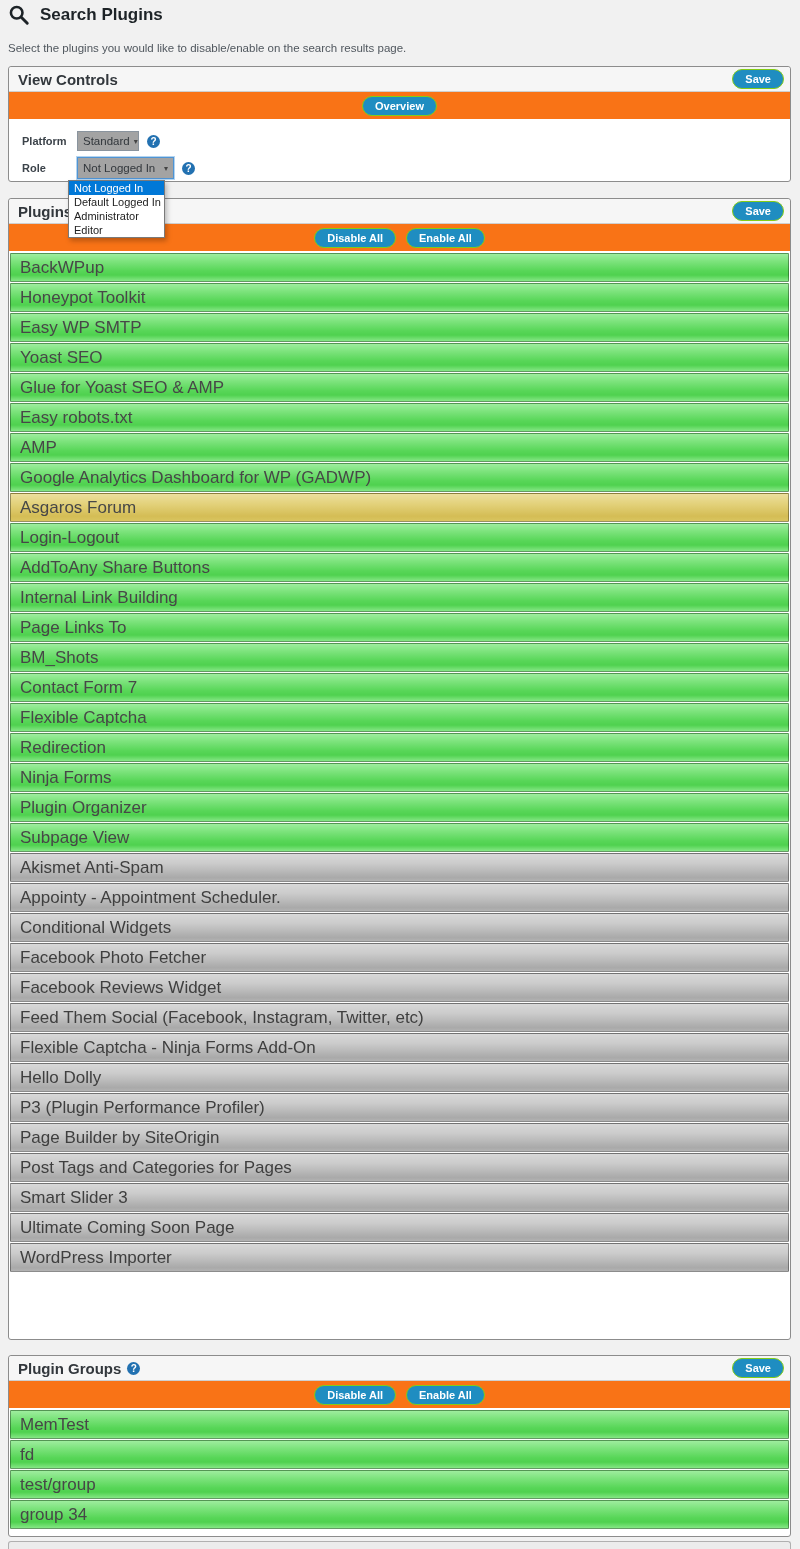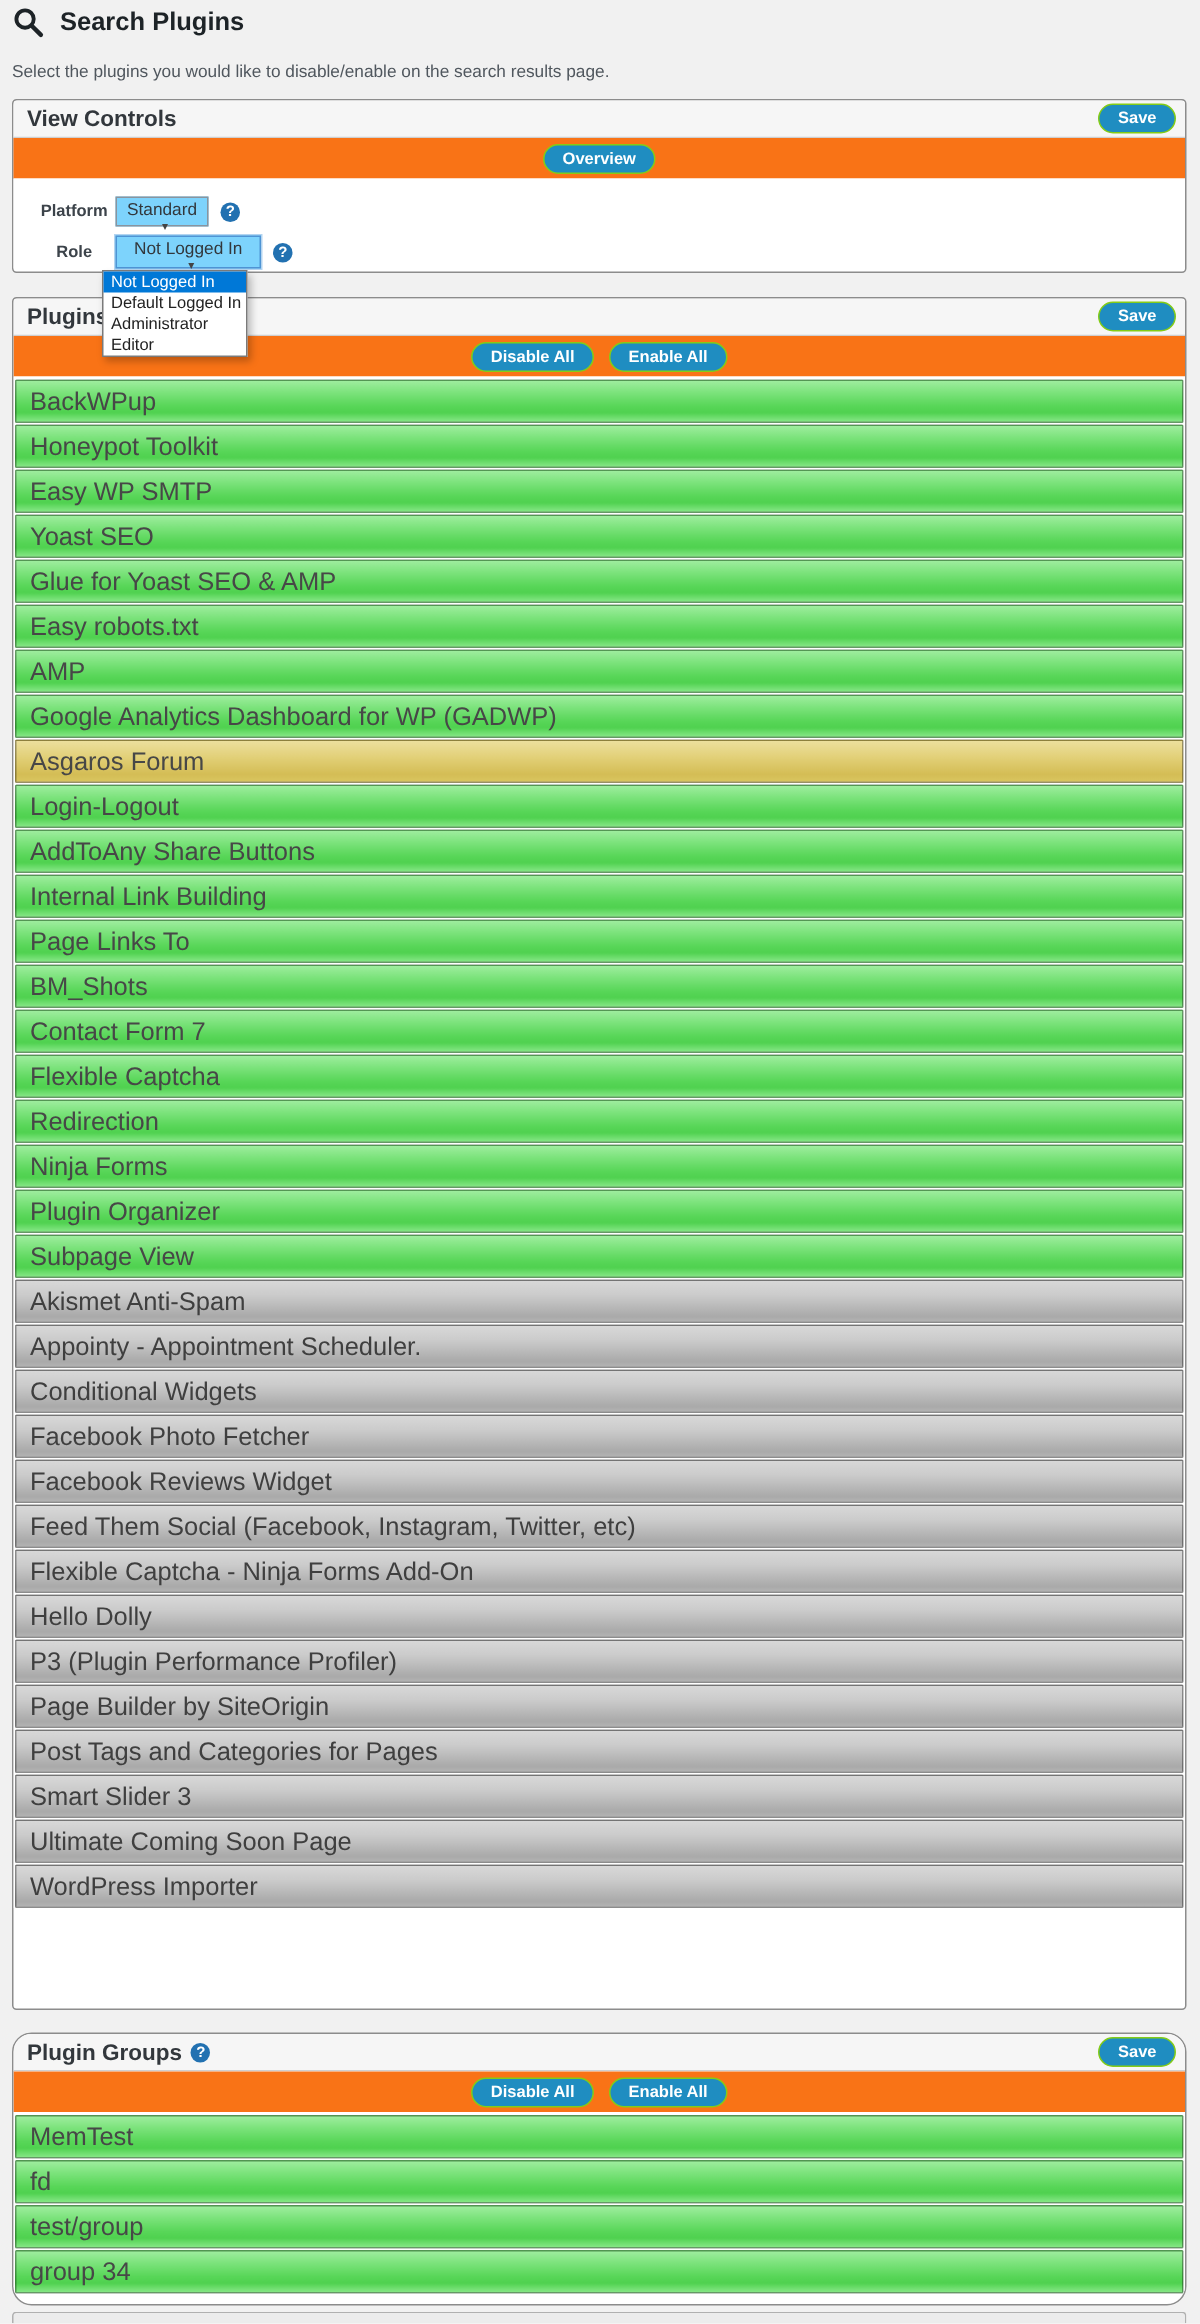--- a/index.html
+++ b/index.html
@@ -9,39 +9,39 @@
 
   
   .page-header { position: absolute; top: 4px; left: 8px; display: flex; align-items: center; gap: 10px; }
   .page-header h1 { font-size: 17px; font-weight: bold; color: #1d2327; }
   .subtitle { position: absolute; top: 42px; left: 8px; font-size: 11.5px; color: #50575e; }
 
   
   .panel { position: absolute; left: 8px; width: 783px; background: #fff; border: 1px solid #8c8c8c; border-radius: 3px; overflow: hidden; }
   .panel-vc { top: 66px; height: 116px; overflow: visible; }
   .panel-plugins { top: 198px; height: 1142px; }
-  .panel-groups { top: 1355px; height: 182px; border-radius: 13px; }
+  .panel-groups { top: 1355px; height: 182px; }
 
   .panel-header { height: 25px; display: flex; align-items: center; justify-content: space-between;
                   padding: 0 6px 0 9px; background: #f6f6f6; border-bottom: 1px solid #cfcfcf; border-radius: 3px 3px 0 0; }
   .panel-title { font-size: 15px; font-weight: bold; color: #32373c; display: flex; align-items: center; gap: 6px; }
 
   .dark-bar { height: 27px; background: #f97316; display: flex; align-items: center; justify-content: center; gap: 10px; }
 
   .btn { background: #1f8dc1; color: #fff; border: 1px solid #84cc16; border-radius: 11px;
          font-family: inherit; font-size: 11px; font-weight: bold; padding: 2px 12px; line-height: 14px; cursor: pointer; }
 
   
   .panel-body { padding: 8px 0 0 13px; background: #fff; }
   .field-row { display: flex; align-items: center; }
   .row-platform { margin-top: 4px; }
   .row-role { margin-top: 6px; }
-  .field-label { width: 55px; font-size: 11px; font-weight: bold; color: #3c434a; text-align: center; }
+  .field-label { width: 55px; font-size: 11px; font-weight: bold; color: #3c434a; }
   .select { display: inline-flex; align-items: center; justify-content: space-between;
-            background: #7dd3fc; border: 1px solid #8a949e; font-size: 11.5px; color: #32373c; padding: 2px 5px; height: 20px; flex-direction: column; }
+            background: #a3a3a3; border: 1px solid #8a949e; font-size: 11.5px; color: #32373c; padding: 2px 5px; height: 20px; }
   .select-sm { width: 62px; }
   .select-md { width: 97px; height: 22px; border-color: #4f94d4; box-shadow: 0 0 0 1px #b3d4f0; }
   .arrow { font-size: 8px; color: #444; margin-left: 4px; }
   .help { width: 13px; height: 13px; border-radius: 50%; background: #2271b1; color: #fff; font-size: 10px;
           font-weight: bold; display: inline-flex; align-items: center; justify-content: center; margin-left: 8px; line-height: 13px; }
 
   
   .dropdown { position: absolute; left: 68px; top: 180px; width: 97px; background: #fff; border: 1px solid #7a7a7a;
               z-index: 30; box-shadow: 2px 3px 5px rgba(0,0,0,0.25); font-size: 11px; color: #222; }
   .option { padding: 1px 5px; line-height: 12px; white-space: nowrap; }

